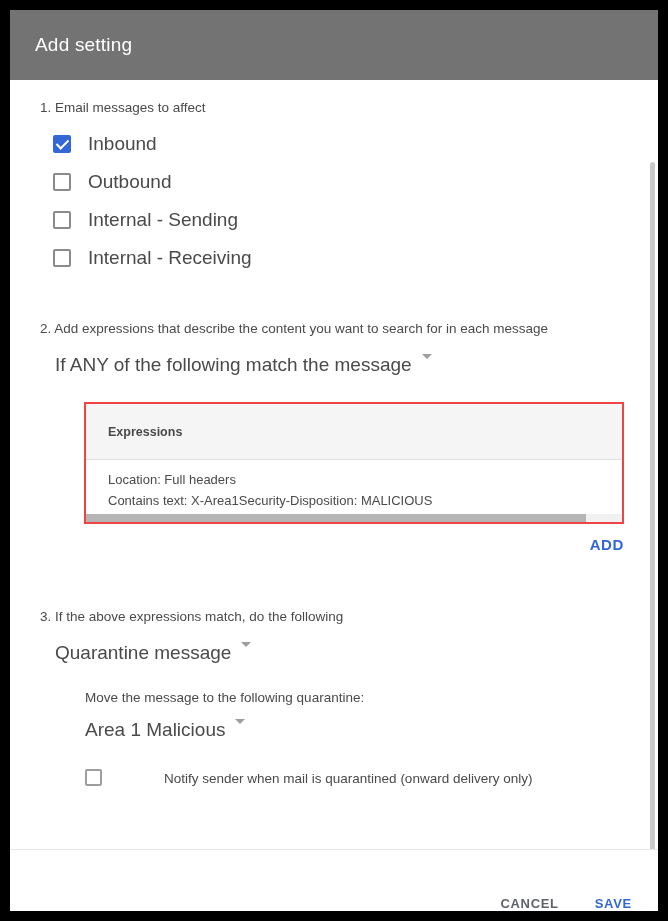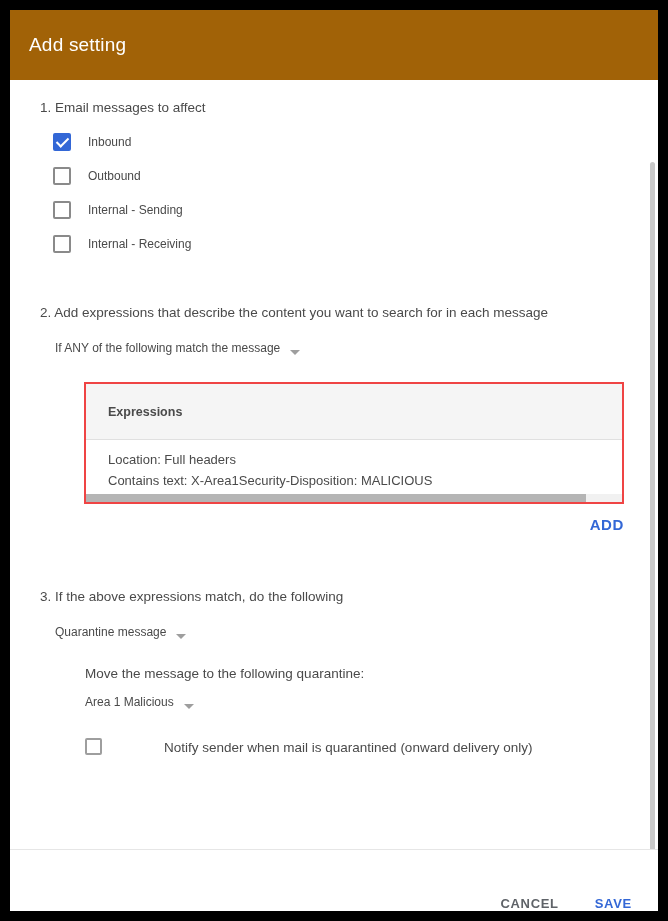--- a/index.html
+++ b/index.html
@@ -26,24 +26,24 @@
     width: 648px;
     height: 901px;
     background: #ffffff;
     display: flex;
     flex-direction: column;
     overflow: hidden;
   }
   .dialog-header {
     height: 70px;
     min-height: 70px;
-    background: #a16207;
+    background: #737373;
     display: flex;
     align-items: center;
-    padding-left: 19px;
+    padding-left: 25px;
     box-sizing: border-box;
   }
   .dialog-title {
     color: #ffffff;
     font-size: 19px;
     letter-spacing: 0.2px;
   }
   .dialog-body {
     position: relative;
     flex: 1;
@@ -98,29 +98,29 @@
     left: 4px;
     top: 0px;
     width: 5px;
     height: 10px;
     border: solid #ffffff;
     border-width: 0 2px 2px 0;
     transform: rotate(45deg);
   }
   .check-label {
     margin-left: 17px;
-    font-size: 12px;
+    font-size: 19px;
     color: #4a4a4a;
   }
 
   
   .dropdown {
     display: inline-flex;
-    align-items: flex-end;
-    font-size: 12px;
+    align-items: flex-start;
+    font-size: 19px;
     color: #4a4a4a;
     cursor: default;
   }
   .caret {
     display: inline-block;
     margin-left: 10px;
     width: 0;
     height: 0;
     border-left: 5px solid transparent;
     border-right: 5px solid transparent;

